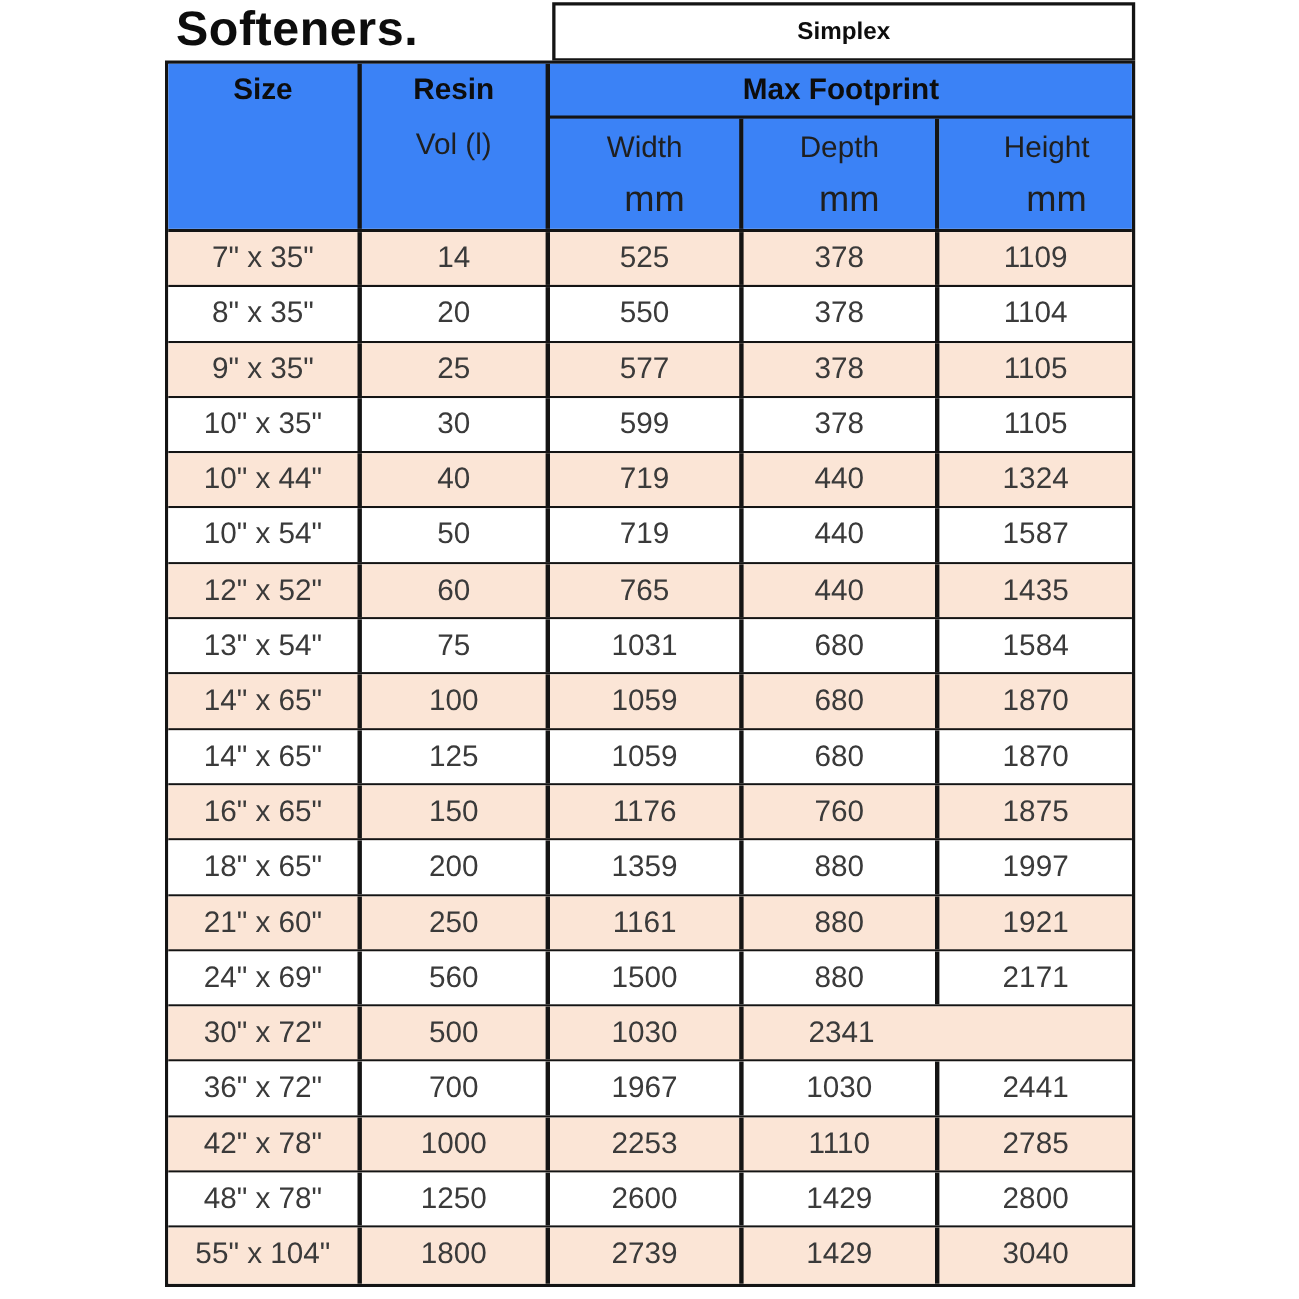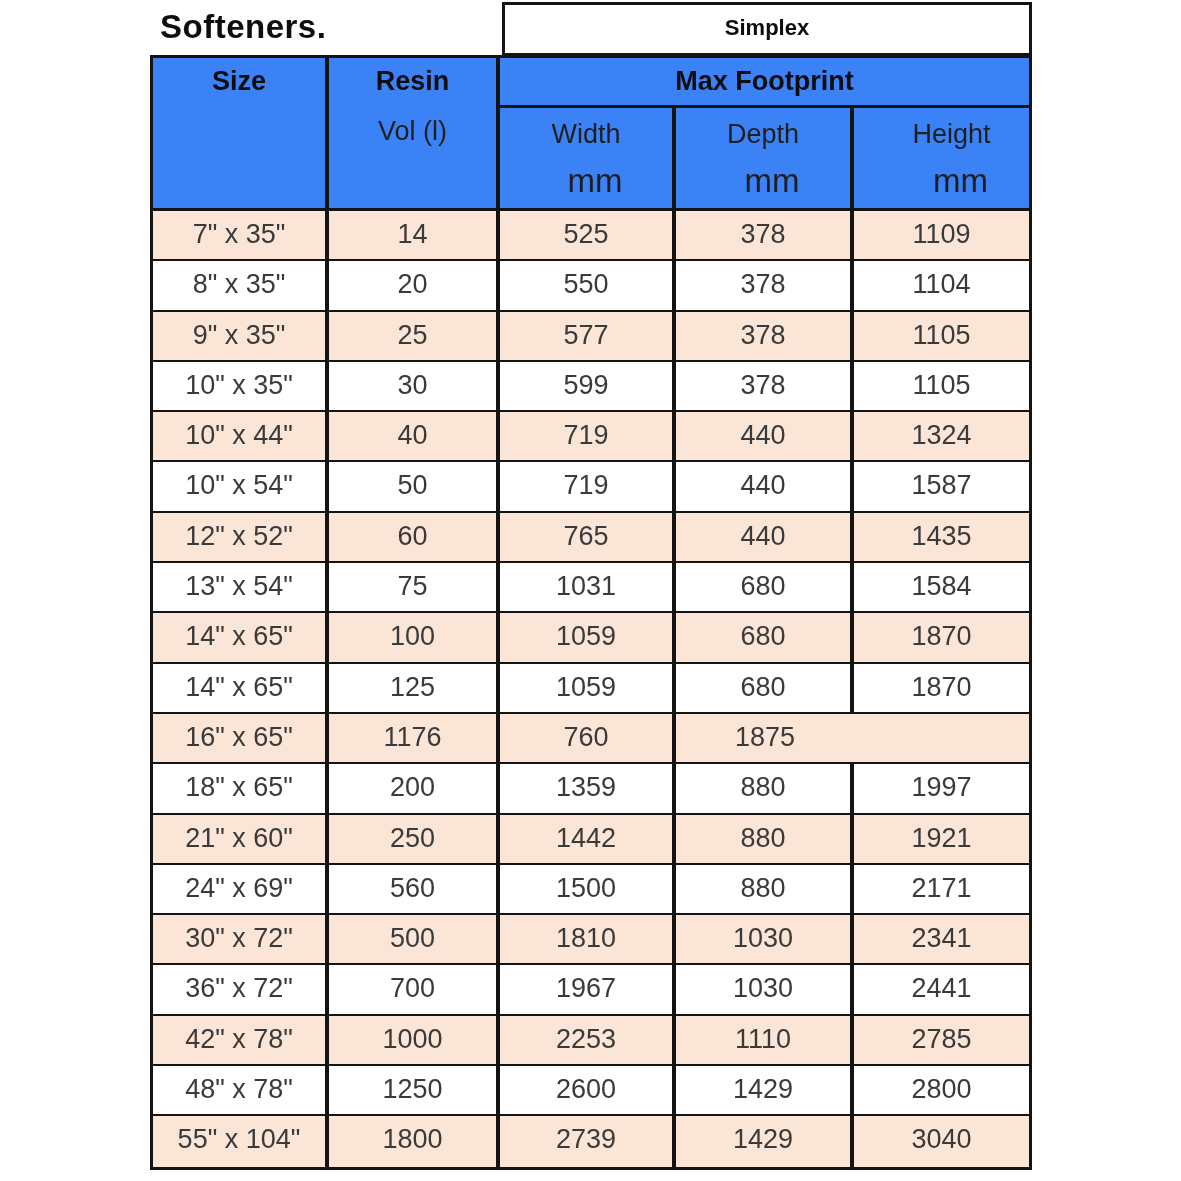--- a/index.html
+++ b/index.html
@@ -15,21 +15,21 @@
     width: 882px;
   }
 
   
   .toprow {
     display: grid;
     grid-template-columns: 352px 530px;
     height: 53px;
   }
   .title-cell {
-    font-size: 33px;
+    font-size: 44px;
     font-weight: bold;
     color: #0d0d0d;
     line-height: 50px;
     padding-left: 10px;
     letter-spacing: 0.5px;
   }
   .simplex-cell {
     border: 3px solid #141414;
     border-bottom: 2px solid #141414;
     text-align: center;
@@ -186,49 +186,49 @@
         </div>
         <div class="trow">
           <div class="tcell vline">14" x 65"</div>
           <div class="tcell vline">125</div>
           <div class="tcell vline">1059</div>
           <div class="tcell vline">680</div>
           <div class="tcell">1870</div>
         </div>
         <div class="trow shaded">
           <div class="tcell vline">16" x 65"</div>
+          <div class="tcell vline">150</div>
           <div class="tcell vline">1176</div>
           <div class="tcell vline">760</div>
           <div class="tcell">1875</div>
         </div>
         <div class="trow">
           <div class="tcell vline">18" x 65"</div>
           <div class="tcell vline">200</div>
           <div class="tcell vline">1359</div>
           <div class="tcell vline">880</div>
           <div class="tcell">1997</div>
         </div>
         <div class="trow shaded">
           <div class="tcell vline">21" x 60"</div>
           <div class="tcell vline">250</div>
-          <div class="tcell vline">1442</div>
+          <div class="tcell vline">1161</div>
           <div class="tcell vline">880</div>
           <div class="tcell">1921</div>
         </div>
         <div class="trow">
           <div class="tcell vline">24" x 69"</div>
           <div class="tcell vline">560</div>
           <div class="tcell vline">1500</div>
           <div class="tcell vline">880</div>
           <div class="tcell">2171</div>
         </div>
         <div class="trow shaded">
           <div class="tcell vline">30" x 72"</div>
           <div class="tcell vline">500</div>
-          <div class="tcell vline">1810</div>
           <div class="tcell vline">1030</div>
           <div class="tcell">2341</div>
         </div>
         <div class="trow">
           <div class="tcell vline">36" x 72"</div>
           <div class="tcell vline">700</div>
           <div class="tcell vline">1967</div>
           <div class="tcell vline">1030</div>
           <div class="tcell">2441</div>
         </div>

